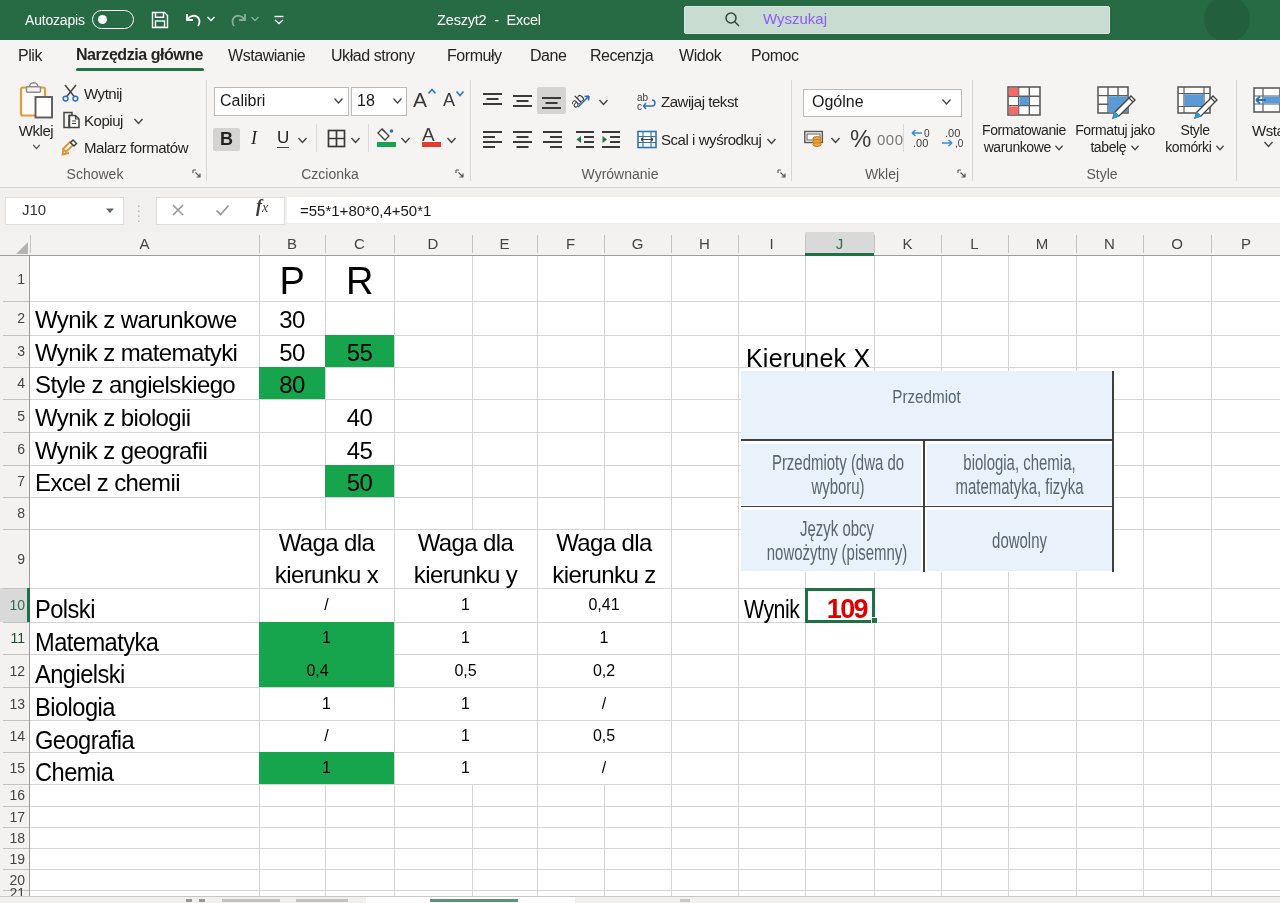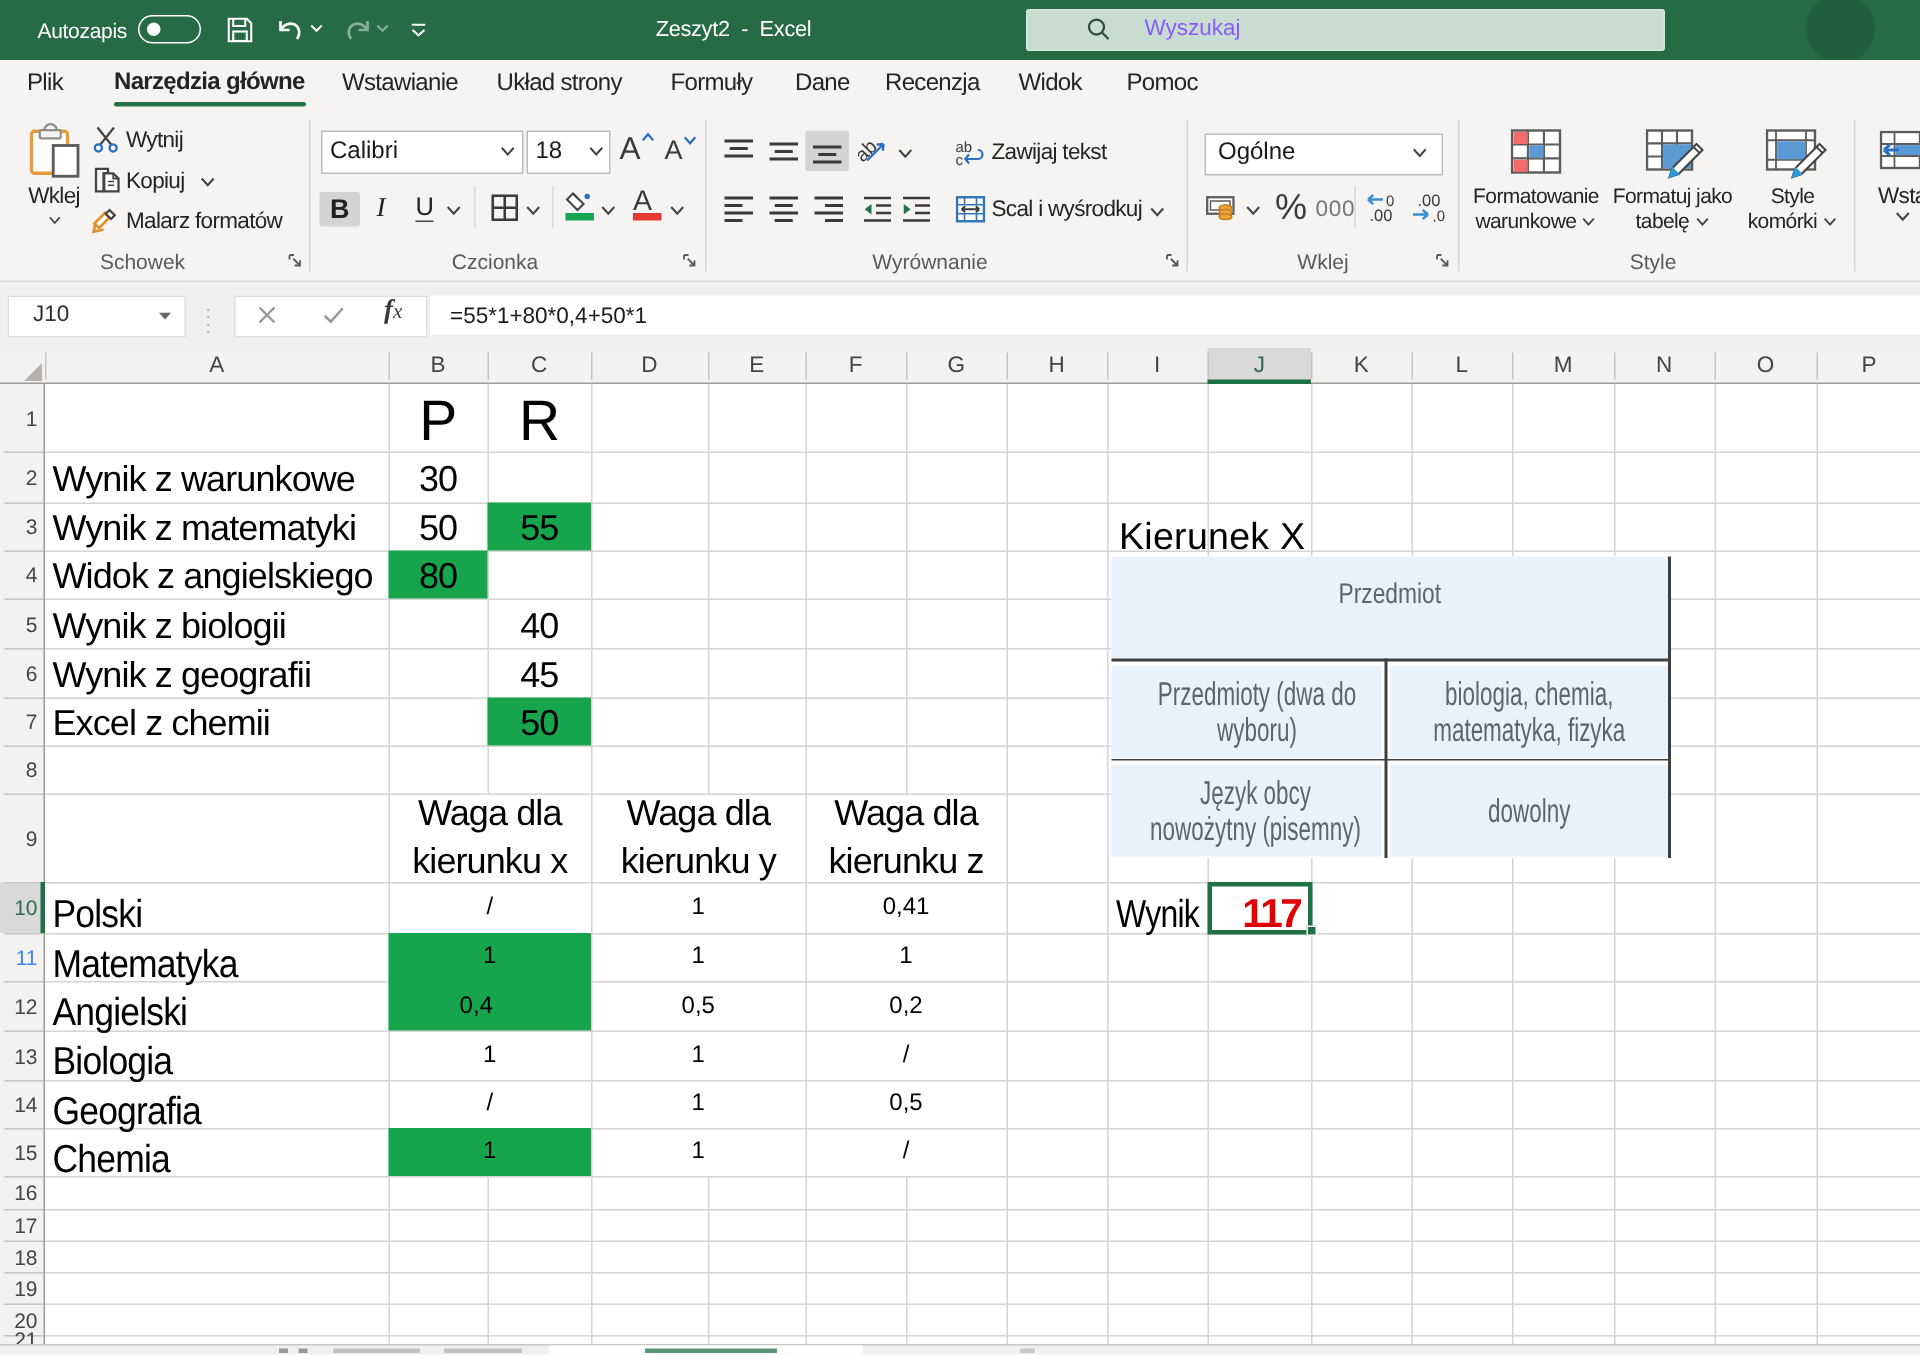--- a/index.html
+++ b/index.html
@@ -386,21 +386,21 @@
 <div class="abs" style="left:0;top:432px;width:25px;height:33px;font-size:14px;color:#454442;text-align:right;display:flex;align-items:center;justify-content:flex-end">6</div>
 <div class="abs" style="left:3px;top:465px;width:27px;height:1px;background:#c5c3c1"></div>
 <div class="abs" style="left:0;top:465px;width:25px;height:32px;font-size:14px;color:#454442;text-align:right;display:flex;align-items:center;justify-content:flex-end">7</div>
 <div class="abs" style="left:3px;top:497px;width:27px;height:1px;background:#c5c3c1"></div>
 <div class="abs" style="left:0;top:497px;width:25px;height:32px;font-size:14px;color:#454442;text-align:right;display:flex;align-items:center;justify-content:flex-end">8</div>
 <div class="abs" style="left:3px;top:529px;width:27px;height:1px;background:#c5c3c1"></div>
 <div class="abs" style="left:0;top:529px;width:25px;height:59px;font-size:14px;color:#454442;text-align:right;display:flex;align-items:center;justify-content:flex-end">9</div>
 <div class="abs" style="left:3px;top:588px;width:27px;height:1px;background:#c5c3c1"></div>
 <div class="abs" style="left:0;top:588px;width:25px;height:34px;font-size:14px;color:#2f6b4f;text-align:right;display:flex;align-items:center;justify-content:flex-end">10</div>
 <div class="abs" style="left:3px;top:622px;width:27px;height:1px;background:#c5c3c1"></div>
-<div class="abs" style="left:0;top:622px;width:25px;height:32px;font-size:14px;color:#3b82f6;text-align:left;display:flex;align-items:center;justify-content:flex-end">11</div>
+<div class="abs" style="left:0;top:622px;width:25px;height:32px;font-size:14px;color:#14532d;text-align:left;display:flex;align-items:center;justify-content:flex-end">11</div>
 <div class="abs" style="left:3px;top:654px;width:27px;height:1px;background:#c5c3c1"></div>
 <div class="abs" style="left:0;top:654px;width:25px;height:33px;font-size:14px;color:#454442;text-align:right;display:flex;align-items:center;justify-content:flex-end">12</div>
 <div class="abs" style="left:3px;top:687px;width:27px;height:1px;background:#c5c3c1"></div>
 <div class="abs" style="left:0;top:687px;width:25px;height:33px;font-size:14px;color:#454442;text-align:right;display:flex;align-items:center;justify-content:flex-end">13</div>
 <div class="abs" style="left:3px;top:720px;width:27px;height:1px;background:#c5c3c1"></div>
 <div class="abs" style="left:0;top:720px;width:25px;height:32px;font-size:14px;color:#454442;text-align:right;display:flex;align-items:center;justify-content:flex-end">14</div>
 <div class="abs" style="left:3px;top:752px;width:27px;height:1px;background:#c5c3c1"></div>
 <div class="abs" style="left:0;top:752px;width:25px;height:32px;font-size:14px;color:#454442;text-align:right;display:flex;align-items:center;justify-content:flex-end">15</div>
 <div class="abs" style="left:3px;top:784px;width:27px;height:1px;background:#c5c3c1"></div>
 <div class="abs" style="left:0;top:784px;width:25px;height:22px;font-size:14px;color:#454442;text-align:right;display:flex;align-items:center;justify-content:flex-end">16</div>
@@ -457,21 +457,21 @@
 <div class="h" style="left:30px;top:890px;width:1250px"></div>
 <div class="abs" style="left:325px;top:335px;width:69px;height:32px;background:#16a44d"></div>
 <div class="abs" style="left:259px;top:367px;width:66px;height:32px;background:#16a44d"></div>
 <div class="abs" style="left:325px;top:465px;width:69px;height:32px;background:#16a44d"></div>
 <div class="abs" style="left:259px;top:622px;width:135px;height:65px;background:#16a44d"></div>
 <div class="abs" style="left:259px;top:752px;width:135px;height:32px;background:#16a44d"></div>
 <div class="abs ctr" style="left:259px;top:256px;width:66px;height:45px;font-size:38px;letter-spacing:-0.5px;padding-top:3px">P</div>
 <div class="abs ctr" style="left:325px;top:256px;width:69px;height:45px;font-size:38px;letter-spacing:-0.5px;padding-top:3px">R</div>
 <div class="abs lbl" style="left:35px;top:301px;height:34px;display:flex;align-items:center;white-space:nowrap;padding-top:2px">Wynik z warunkowe</div>
 <div class="abs lbl" style="left:35px;top:335px;height:32px;display:flex;align-items:center;white-space:nowrap;padding-top:2px">Wynik z matematyki</div>
-<div class="abs lbl" style="left:35px;top:367px;height:32px;display:flex;align-items:center;white-space:nowrap;padding-top:2px">Widok z angielskiego</div>
+<div class="abs lbl" style="left:35px;top:367px;height:32px;display:flex;align-items:center;white-space:nowrap;padding-top:2px">Style z angielskiego</div>
 <div class="abs lbl" style="left:35px;top:399px;height:33px;display:flex;align-items:center;white-space:nowrap;padding-top:2px">Wynik z biologii</div>
 <div class="abs lbl" style="left:35px;top:432px;height:33px;display:flex;align-items:center;white-space:nowrap;padding-top:2px">Wynik z geografii</div>
 <div class="abs lbl" style="left:35px;top:465px;height:32px;display:flex;align-items:center;white-space:nowrap;padding-top:2px">Excel z chemii</div>
 <div class="abs ctr lbl" style="left:259px;top:301px;width:66px;height:34px;padding-top:2px">30</div>
 <div class="abs ctr lbl" style="left:259px;top:335px;width:66px;height:32px;padding-top:2px">50</div>
 <div class="abs ctr lbl" style="left:325px;top:335px;width:69px;height:32px;padding-top:2px">55</div>
 <div class="abs ctr lbl" style="left:259px;top:367px;width:66px;height:32px;padding-top:2px">80</div>
 <div class="abs ctr lbl" style="left:325px;top:399px;width:69px;height:33px;padding-top:2px">40</div>
 <div class="abs ctr lbl" style="left:325px;top:432px;width:69px;height:33px;padding-top:2px">45</div>
 <div class="abs ctr lbl" style="left:325px;top:465px;width:69px;height:32px;padding-top:2px">50</div>
@@ -514,21 +514,21 @@
 <div class="abs" style="left:741px;top:506px;width:373px;height:1px;background:#3f3f3f"></div>
 <div class="abs" style="left:923px;top:439px;width:2px;height:133px;background:#3f3f3f"></div>
 <div class="abs" style="left:1112px;top:371px;width:2px;height:201px;background:#3f3f3f"></div>
 <div class="abs ctr" style="left:741px;top:371px;width:371px;height:52px;color:#59656f;font-size:19px;text-align:center;line-height:24px;transform:scaleX(0.8)">Przedmiot</div>
 <div class="abs ctr" style="left:748px;top:444px;width:180px;height:61px;color:#59656f;font-size:22px;text-align:center;line-height:24px;transform:scaleX(0.68);white-space:nowrap">Przedmioty (dwa do<br>wyboru)</div>
 <div class="abs ctr" style="left:927px;top:444px;width:185px;height:61px;color:#59656f;font-size:22px;text-align:center;line-height:24px;transform:scaleX(0.68);white-space:nowrap">biologia, chemia,<br>matematyka, fizyka</div>
 <div class="abs ctr" style="left:747px;top:510px;width:180px;height:61px;color:#59656f;font-size:22px;text-align:center;line-height:24px;transform:scaleX(0.68);white-space:nowrap">Język obcy<br>nowożytny (pisemny)</div>
 <div class="abs ctr" style="left:927px;top:510px;width:185px;height:61px;color:#59656f;font-size:22px;text-align:center;line-height:24px;transform:scaleX(0.68)">dowolny</div>
 <div class="abs" style="left:805px;top:588px;width:64px;height:29px;border:3px solid #1f7145"></div>
 <div class="abs" style="left:871px;top:617px;width:5px;height:5px;background:#1f7145;border:1px solid #fff"></div>
-<div class="abs" style="left:805px;top:590px;width:62px;height:33px;font-size:27px;font-weight:bold;color:#e00000;letter-spacing:-1.6px;display:flex;align-items:center;justify-content:flex-end;padding-top:3px">117</div>
+<div class="abs" style="left:805px;top:590px;width:62px;height:33px;font-size:27px;font-weight:bold;color:#e00000;letter-spacing:-1.6px;display:flex;align-items:center;justify-content:flex-end;padding-top:3px">109</div>
 
 <div class="abs" style="left:0;top:896px;width:1280px;height:7px;background:#f1f0ef;border-top:1px solid #c9c7c5"></div>
 <div class="abs" style="left:366px;top:897px;width:209px;height:6px;background:#fff"></div>
 <div class="abs" style="left:186px;top:899px;width:6px;height:3px;background:#9a9896"></div>
 <div class="abs" style="left:199px;top:899px;width:6px;height:3px;background:#9a9896"></div>
 <div class="abs" style="left:222px;top:899px;width:58px;height:3px;background:#b0aeac;opacity:.7"></div>
 <div class="abs" style="left:296px;top:899px;width:52px;height:3px;background:#b0aeac;opacity:.7"></div>
 <div class="abs" style="left:430px;top:899px;width:88px;height:3px;background:#2d7a52;opacity:.8"></div>
 <div class="abs" style="left:680px;top:899px;width:10px;height:3px;background:#b0aeac;opacity:.6"></div>
 

